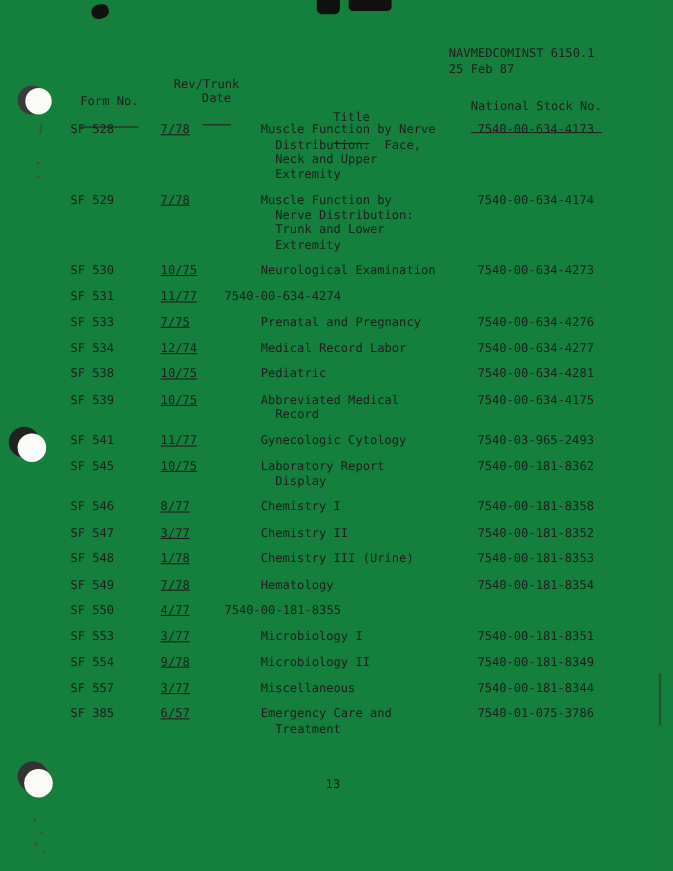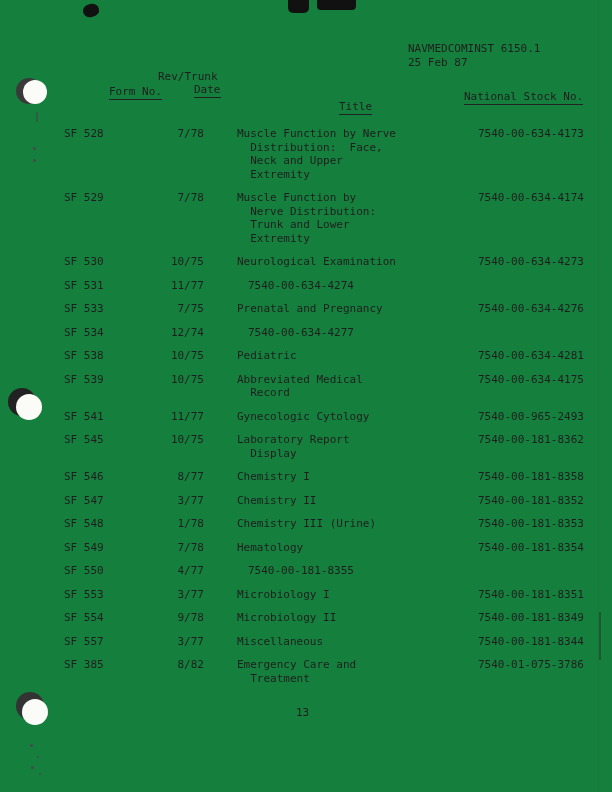--- a/index.html
+++ b/index.html
@@ -39,38 +39,38 @@
   .dot-b { left: 33px; top: 159px; width: 3px; height: 3px; }
   .dot-c { left: 30px; top: 744px; width: 3px; height: 3px; }
   .dot-d { left: 37px; top: 756px; width: 2px; height: 2px; }
   .dot-e { left: 31px; top: 766px; width: 3px; height: 3px; }
   .dot-f { left: 39px; top: 773px; width: 2px; height: 2px; }
 
   
   .doc-id { position: absolute; left: 408px; top: 42px; white-space: nowrap; }
 
   .hdr { position: absolute; white-space: nowrap; }
-  .u { border-bottom: 1px solid #222; padding-bottom: 1px; margin-left: 36px; }
+  .u { border-bottom: 1px solid #222; padding-bottom: 17px; }
   .hdr-form    { left: 73px;  top: 85px; }
   .hdr-revedit { left: 158px; top: 70px; }
-  .hdr-date    { left: 158px; top: 83px; width: 52px; text-align: left; }
+  .hdr-date    { left: 158px; top: 83px; width: 52px; text-align: right; }
   .hdr-title   { left: 300px; top: 100px; padding-left: 3px; padding-right: 3px; }
   .hdr-stock   { left: 428px; top: 90px; }
 
-  .tbody { position: absolute; left: 0; right: 0; top: 127px; }
+  .tbody { position: absolute; left: 0; right: 0; top: 111px; }
   .row {
     display: grid;
     grid-template-columns: 82px 58px 230px 1fr;
     padding-left: 64px;
     margin-bottom: 10px;
   }
   .c-form  { white-space: nowrap; }
-  .c-date  { text-align: right; white-space: nowrap; }
+  .c-date  { white-space: nowrap; text-decoration: underline; }
   .c-title { padding-left: 33px; white-space: pre-wrap; }
-  .c-stock { white-space: nowrap; margin-left: 44px; }
+  .c-stock { white-space: nowrap; }
 
   .page-num { position: absolute; left: 296px; top: 706px; }
 </style>
 </head>
 <body>
 
 <div class="page">
 
   <div class="art art-top-a"></div>
   <div class="art art-top-b"></div>
@@ -131,40 +131,41 @@
       </div>
       <div class="row">
         <div class="c-form">SF 533</div>
         <div class="c-date">7/75</div>
         <div class="c-title">Prenatal and Pregnancy</div>
         <div class="c-stock">7540-00-634-4276</div>
       </div>
       <div class="row">
         <div class="c-form">SF 534</div>
         <div class="c-date">12/74</div>
+        <div class="c-title">Medical Record Labor</div>
         <div class="c-stock">7540-00-634-4277</div>
       </div>
       <div class="row">
         <div class="c-form">SF 538</div>
         <div class="c-date">10/75</div>
         <div class="c-title">Pediatric</div>
         <div class="c-stock">7540-00-634-4281</div>
       </div>
       <div class="row">
         <div class="c-form">SF 539</div>
         <div class="c-date">10/75</div>
         <div class="c-title">Abbreviated Medical
   Record</div>
         <div class="c-stock">7540-00-634-4175</div>
       </div>
       <div class="row">
         <div class="c-form">SF 541</div>
         <div class="c-date">11/77</div>
         <div class="c-title">Gynecologic Cytology</div>
-        <div class="c-stock">7540-00-965-2493</div>
+        <div class="c-stock">7540-03-965-2493</div>
       </div>
       <div class="row">
         <div class="c-form">SF 545</div>
         <div class="c-date">10/75</div>
         <div class="c-title">Laboratory Report
   Display</div>
         <div class="c-stock">7540-00-181-8362</div>
       </div>
       <div class="row">
         <div class="c-form">SF 546</div>
@@ -208,21 +209,21 @@
         <div class="c-stock">7540-00-181-8349</div>
       </div>
       <div class="row">
         <div class="c-form">SF 557</div>
         <div class="c-date">3/77</div>
         <div class="c-title">Miscellaneous</div>
         <div class="c-stock">7540-00-181-8344</div>
       </div>
       <div class="row">
         <div class="c-form">SF 385</div>
-        <div class="c-date">8/82</div>
+        <div class="c-date">6/57</div>
         <div class="c-title">Emergency Care and
   Treatment</div>
         <div class="c-stock">7540-01-075-3786</div>
       </div>
     </div>
 
   <div class="page-num">13</div>
 
 </div>
 

